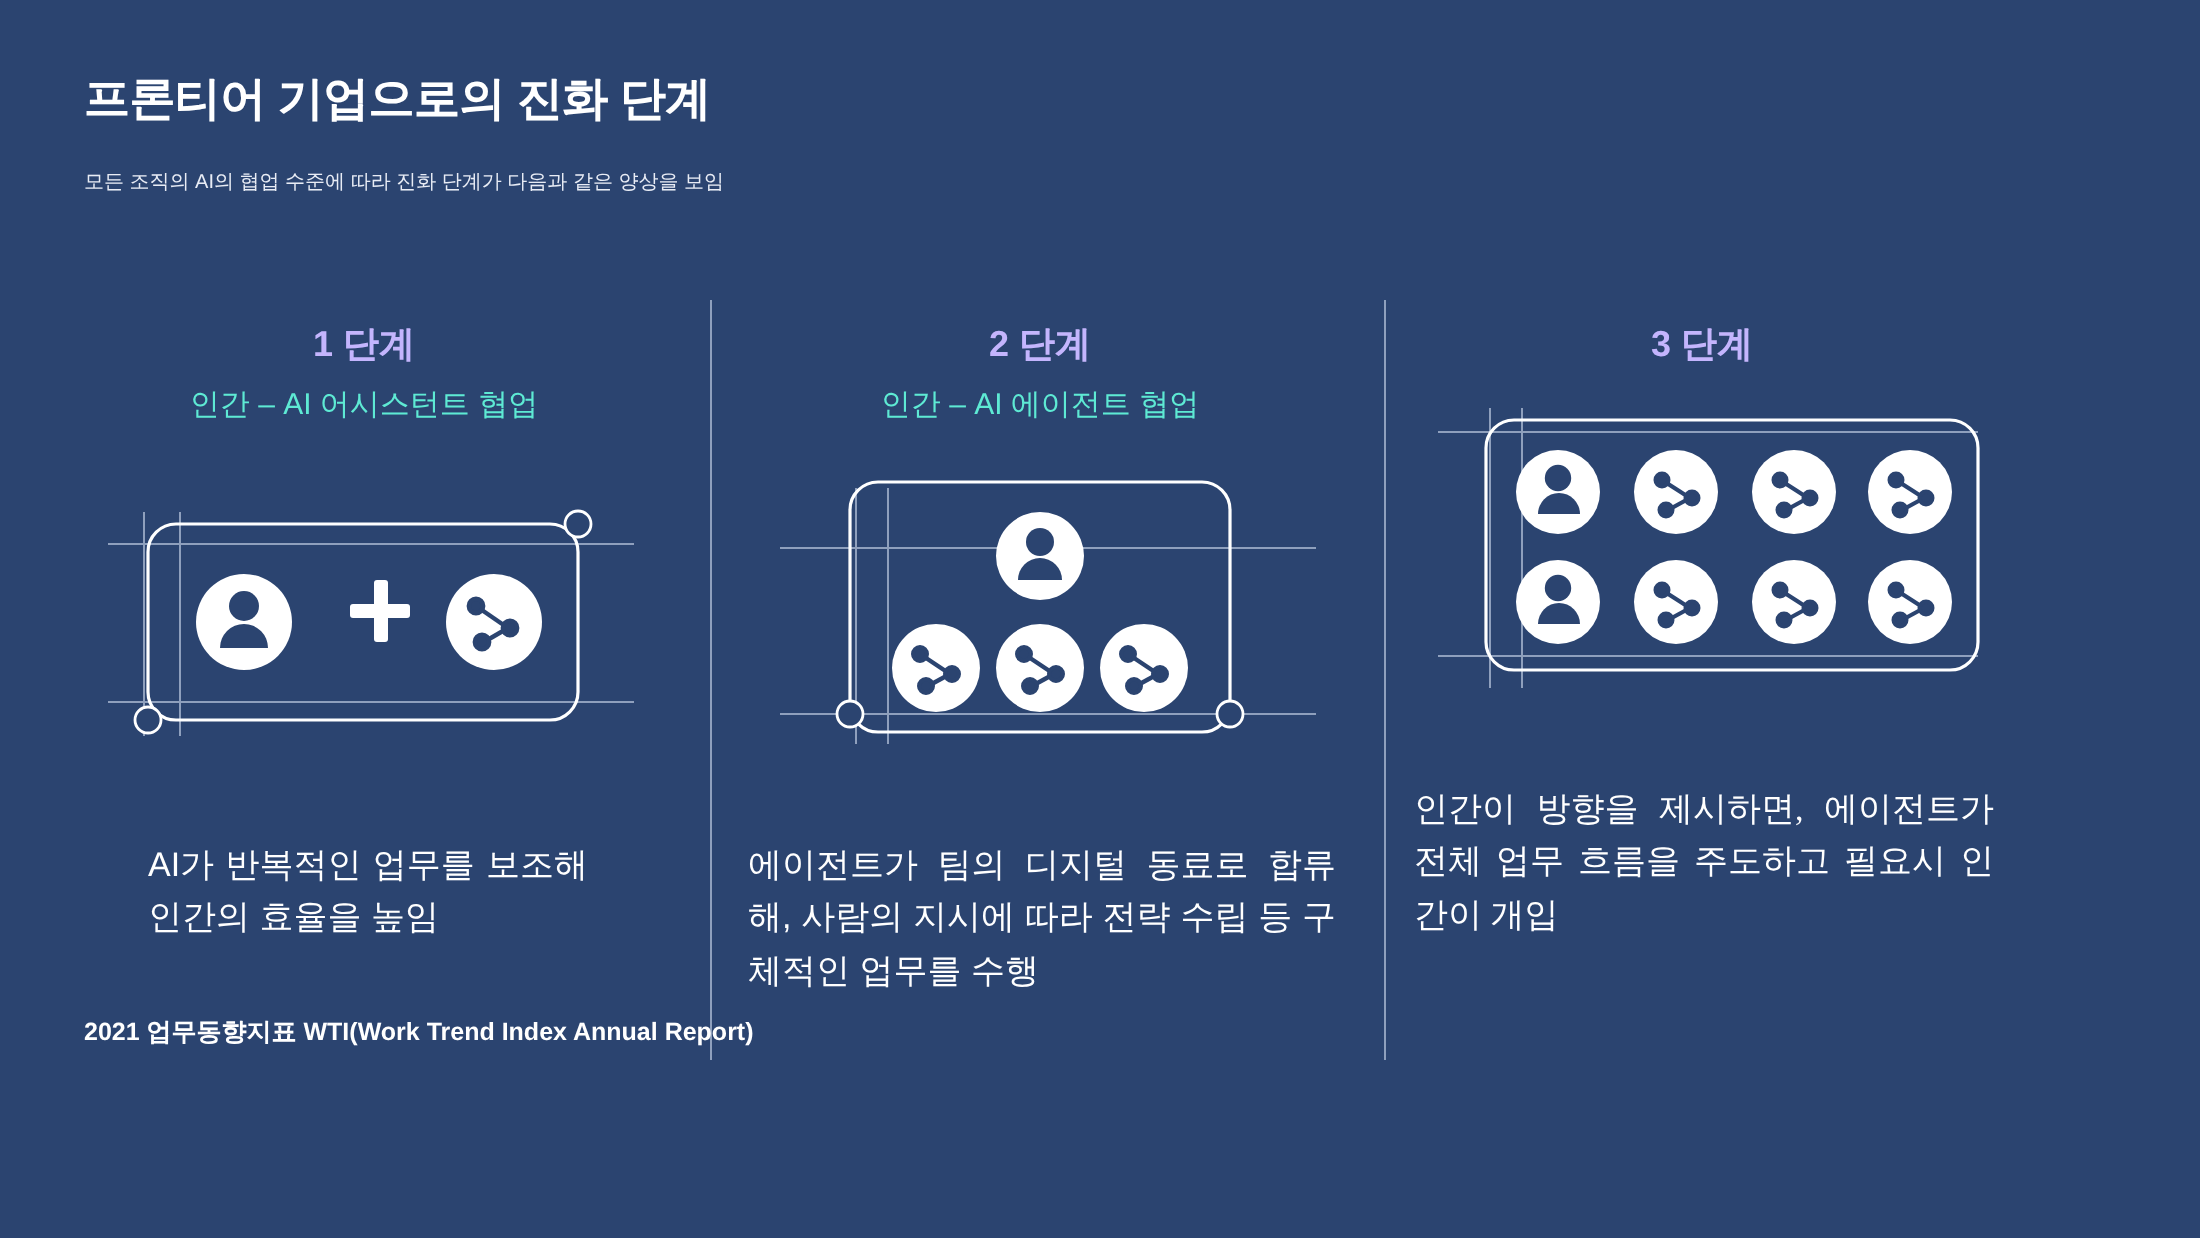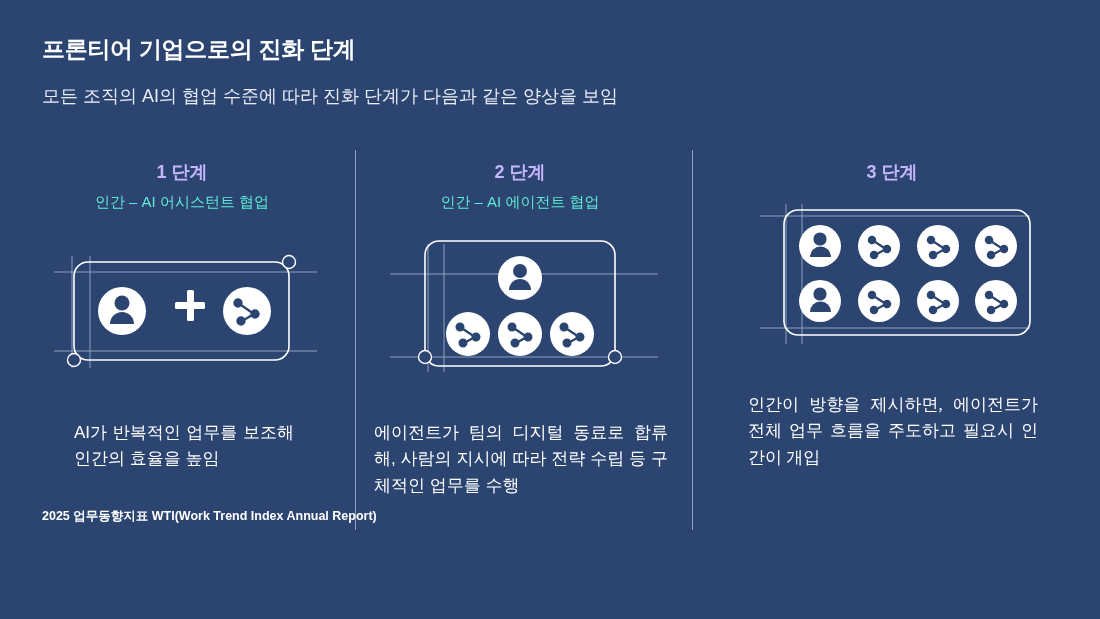--- a/index.html
+++ b/index.html
@@ -27,42 +27,42 @@
     top: 34px;
     font-size: 23px;
     font-weight: bold;
     letter-spacing: -0.3px;
     color: #ffffff;
   }
   .subtitle {
     position: absolute;
     left: 42px;
     top: 84px;
-    font-size: 18px;
+    font-size: 10px;
     font-weight: normal;
     color: #e8ecf5;
   }
   .divider {
     position: absolute;
     top: 150px;
     width: 1px;
     height: 380px;
     background: #8fa0bd;
   }
   .divider.d1 { left: 355px; }
   .divider.d2 { left: 692px; }
 
   .col {
     position: absolute;
     top: 160px;
     width: 320px;
   }
   .col1 { left: 22px; }
   .col2 { left: 360px; }
-  .col3 { left: 732px; }
+  .col3 { left: 691px; }
 
   .stage-num {
     text-align: center;
     font-size: 18px;
     font-weight: bold;
     color: #c4b5fd;
     margin: 0;
   }
   .stage-sub {
     text-align: center;
@@ -286,15 +286,15 @@
             <circle cx="247" cy="97" r="3.2"></circle>
             <circle cx="262" cy="106" r="3.2"></circle>
             <circle cx="249" cy="112" r="3.2"></circle>
           </g>
         </g>
       </svg>
     </div>
     <div class="desc">인간이 방향을 제시하면, 에이전트가 전체 업무 흐름을 주도하고 필요시 인간이 개입</div>
   </div>
 
-  <div class="footer">2025 업무동향지표 WTI(Work Trend Index Annual Report)</div>
+  <div class="footer">2021 업무동향지표 WTI(Work Trend Index Annual Report)</div>
 
 </div>
 
 </body></html>

